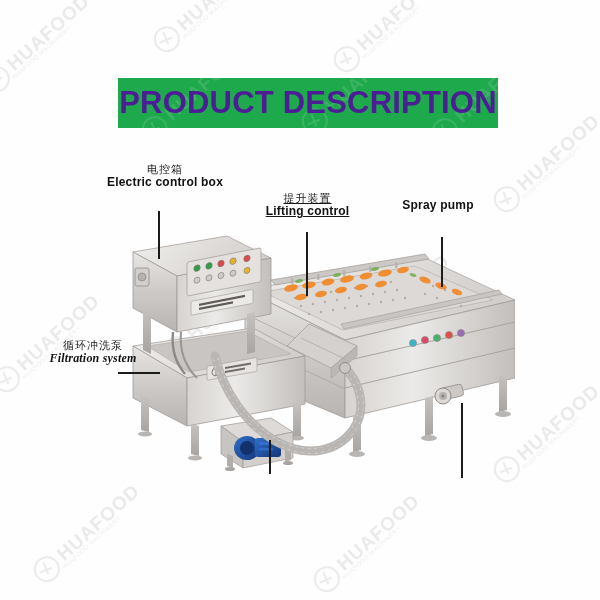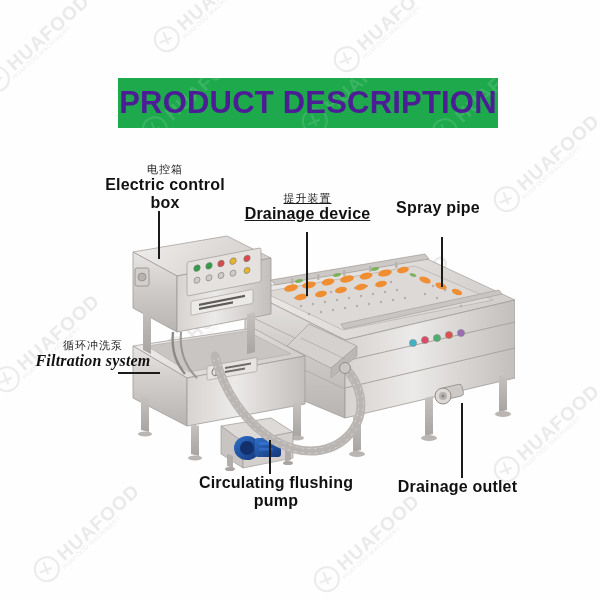--- a/index.html
+++ b/index.html
@@ -145,21 +145,21 @@
     font-family: "Liberation Sans", sans-serif;
     font-size: 11px;
     font-weight: 400;
     color: #222222;
     letter-spacing: 1px;
     display: block;
     margin-bottom: 1px;
   }
   .callout .en {
     font-family: "Liberation Sans", sans-serif;
-    font-size: 16px;
+    font-size: 12px;
     font-weight: 700;
     color: #111111;
     letter-spacing: 0.2px;
     display: block;
   }
   .callout.italic .en { font-style: italic; font-family: Liberation Serif, serif; }
   .callout.italic .cn { font-style: normal; }
 
   .leader {
     position: absolute;
@@ -471,38 +471,36 @@
   </div>
 
   <div class="callout" id="callout-electric-control-box">
     <span class="cn">电控箱</span>
     <span class="en">Electric control box</span>
   </div>
   <div class="leader v" style="left:158px; top:211px; height:48px;"></div>
 
   <div class="callout" id="callout-lifting-device">
     <span class="cn">提升装置</span>
-    <span class="en">Drainage device</span>
+    <span class="en">Lifting control</span>
   </div>
   <div class="leader v" style="left:306px; top:232px; height:64px;"></div>
 
   <div class="callout" id="callout-spray-pipe">
-    <span class="en">Spray pipe</span>
+    <span class="en">Spray pump</span>
   </div>
   <div class="leader v" style="left:441px; top:237px; height:50px;"></div>
 
   <div class="callout italic" id="callout-filtration-system">
     <span class="cn">循环冲洗泵</span>
     <span class="en">Filtration system</span>
   </div>
   <div class="leader h" style="left:118px; top:372px; width:42px;"></div>
 
   <div class="callout" id="callout-circulating-pump">
-    <span class="en">Circulating flushing pump</span>
   </div>
   <div class="leader v" style="left:269px; top:440px; height:34px;"></div>
 
   <div class="callout" id="callout-drainage-outlet">
-    <span class="en">Drainage outlet</span>
   </div>
   <div class="leader v" style="left:461px; top:403px; height:75px;"></div>
 
 </div>
 
 </body></html>

